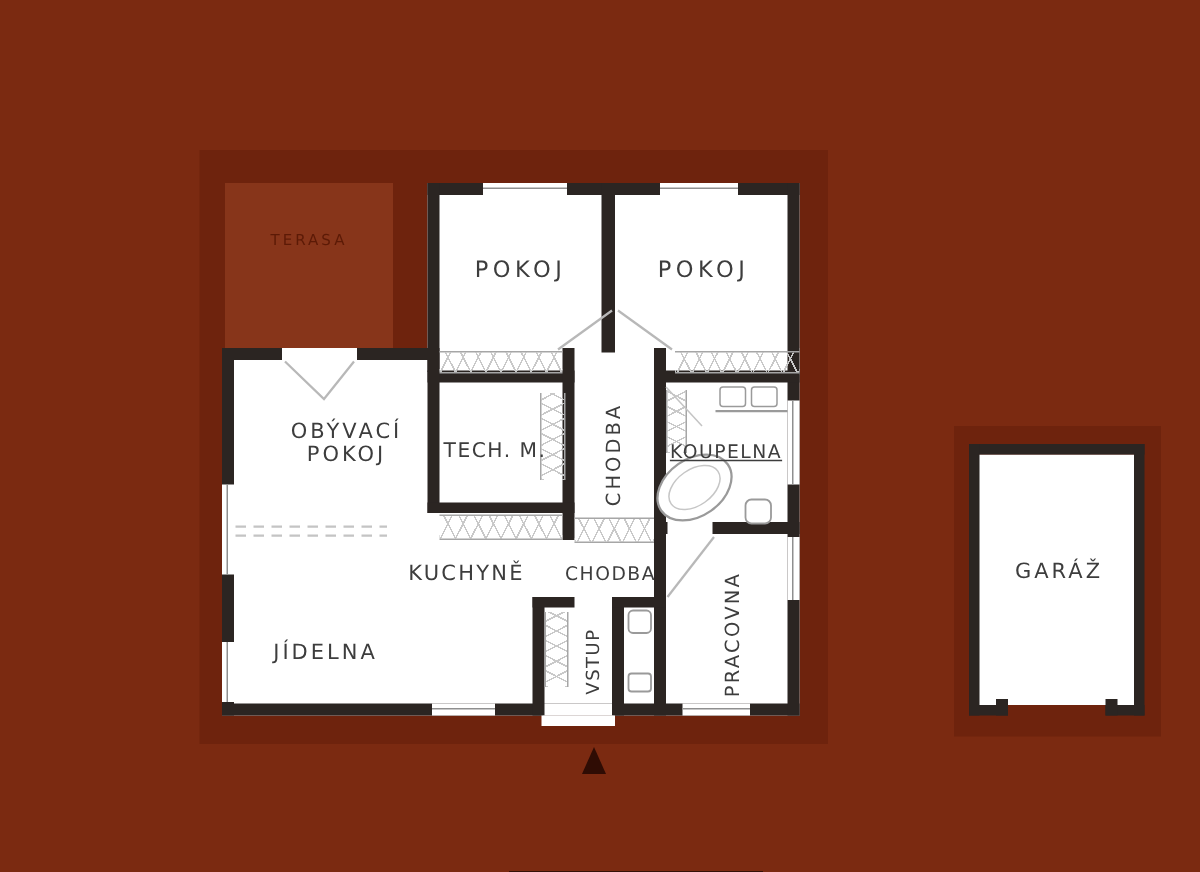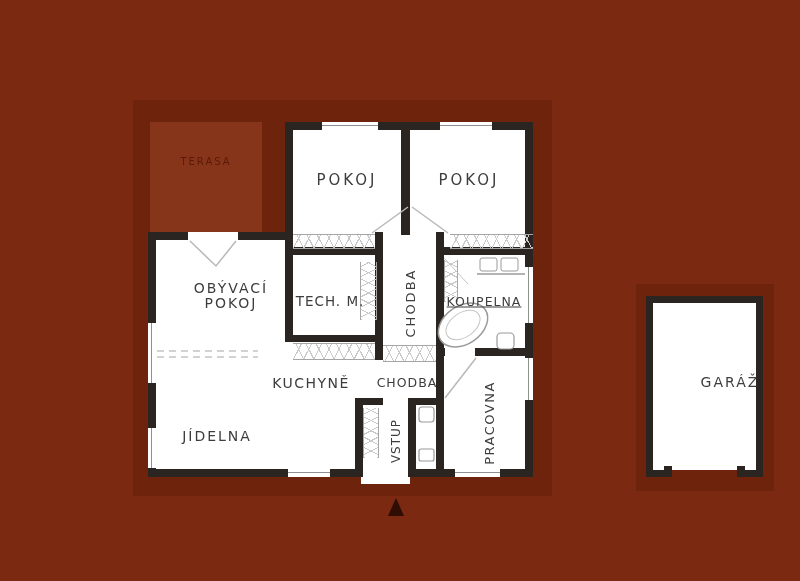--- a/index.html
+++ b/index.html
@@ -149,15 +149,15 @@
   </div>
 
   <div class="lbl small" style="left:330px;top:301px;font-size:13.5px;">TECH. M.</div>
   <div class="lbl v" style="left:410px;top:303px;font-size:13px;letter-spacing:2px;">CHODBA</div>
   <div class="lbl small" style="left:484px;top:301px;text-decoration:underline;">KOUPELNA</div>
   <div class="lbl" style="left:311px;top:383px;letter-spacing:1.5px;">KUCHYNĚ</div>
   <div class="lbl small" style="left:407px;top:382px;">CHODBA</div>
   <div class="lbl" style="left:217px;top:436px;">JÍDELNA</div>
   <div class="lbl v" style="left:396px;top:441px;font-size:12px;letter-spacing:1px;">VSTUP</div>
   <div class="lbl v" style="left:489px;top:423px;font-size:13px;letter-spacing:1.5px;">PRACOVNA</div>
-  <div class="lbl" style="left:706px;top:382px;margin-left:24px;">GARÁŽ</div>
+  <div class="lbl" style="left:706px;top:382px;">GARÁŽ</div>
 
 </div>
 
 </body></html>

